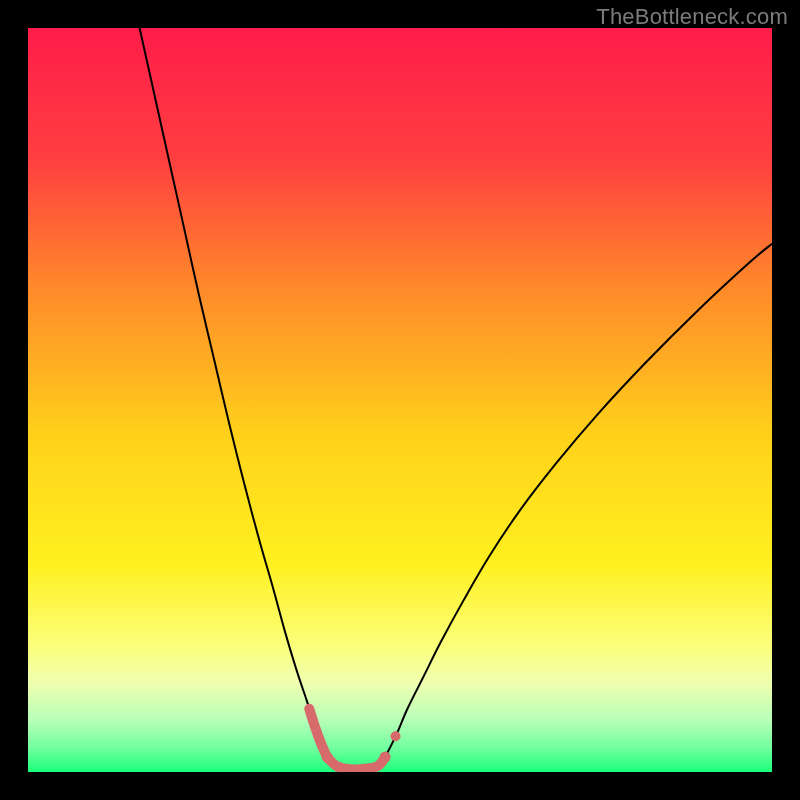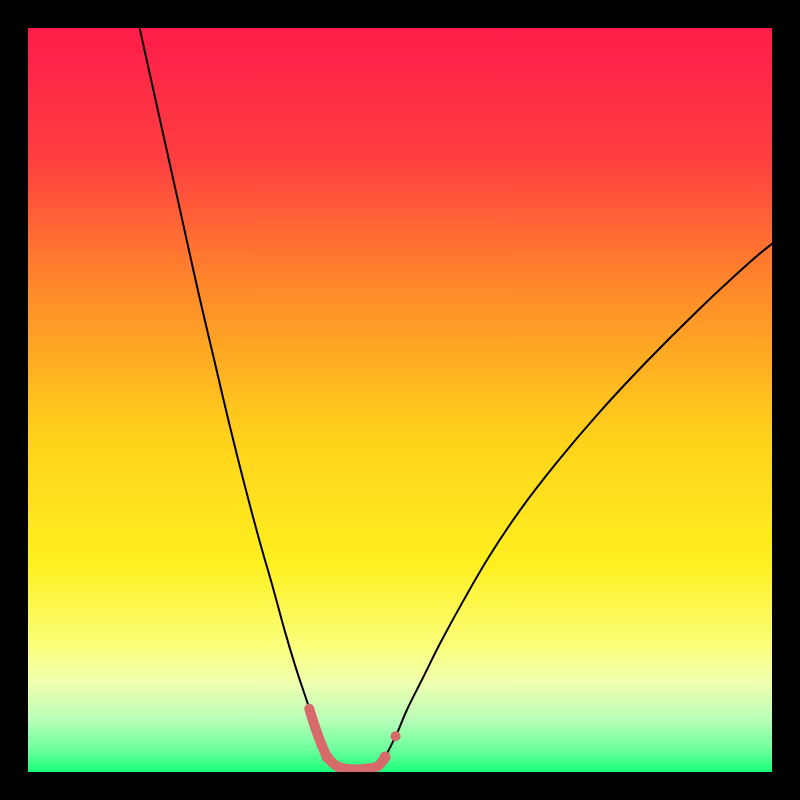--- a/index.html
+++ b/index.html
@@ -41,20 +41,21 @@
     display: block;
     width: 744px;
     height: 744px;
   }
 </style>
 </head>
 <body>
 
 <div class="frame">
 
+  <div class="watermark">TheBottleneck.com</div>
 
   <div class="plot">
     <svg id="chart-svg" viewBox="0 0 744 744" preserveAspectRatio="none">
       <defs>
         <linearGradient id="bg-grad" x1="0" y1="0" x2="0" y2="1">
             <stop offset="0.0%" stop-color="#ff1c4a"></stop>
             <stop offset="18.0%" stop-color="#ff4040"></stop>
             <stop offset="35.0%" stop-color="#ff8a2a"></stop>
             <stop offset="55.0%" stop-color="#ffd21a"></stop>
             <stop offset="72.0%" stop-color="#fff020"></stop>

